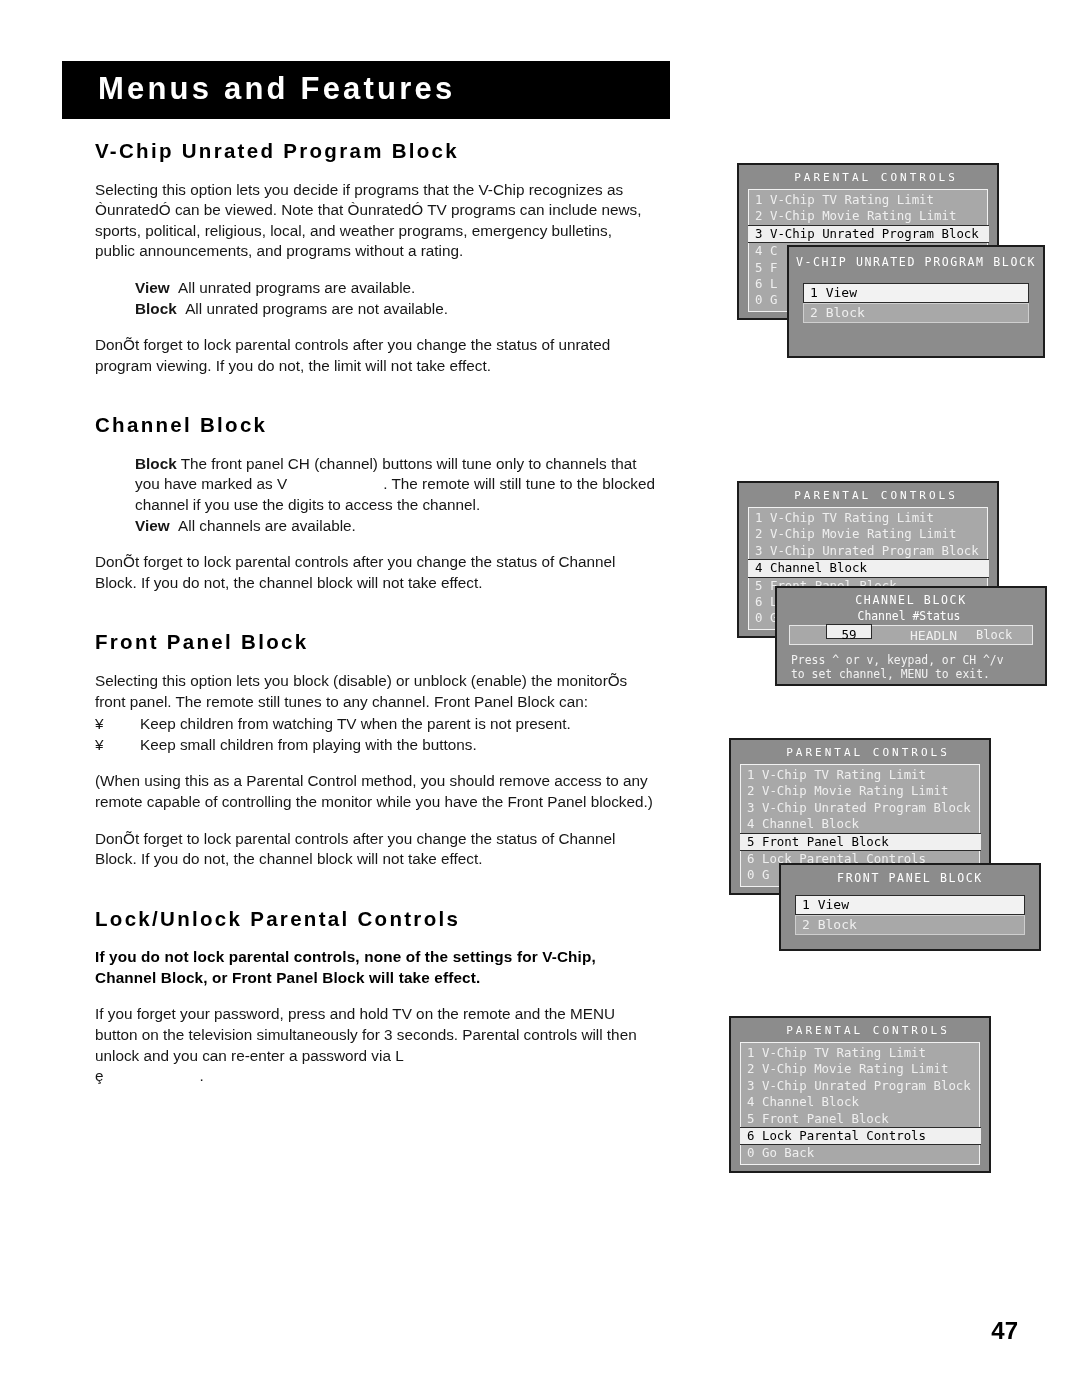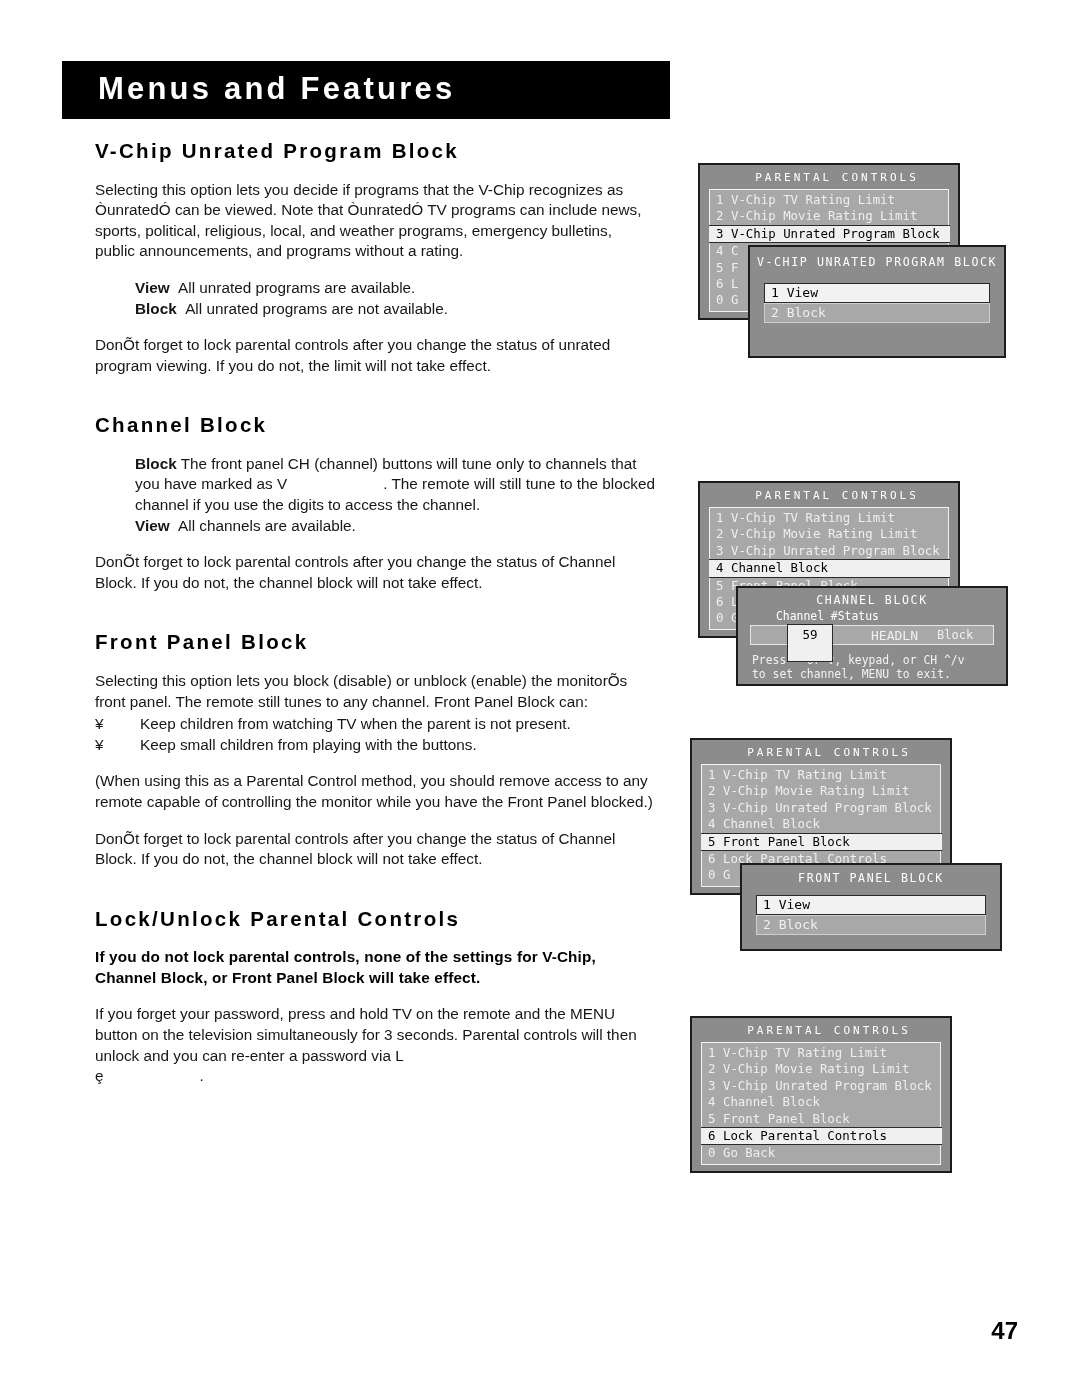--- a/index.html
+++ b/index.html
@@ -2,21 +2,21 @@
 <html><head>
 <meta charset="utf-8">
 <style>
   html,body{margin:0;padding:0;background:#ffffff;}
   body{
     width:1080px;height:1397px;position:relative;
     font-family:"Liberation Sans", sans-serif;
     color:#000;
     -webkit-font-smoothing:antialiased;
   }
-  .page{position:absolute;inset:0;}
+  .page{position:absolute;inset:0;padding-left:39px;}
 
   
   .banner{
     position:absolute;left:62px;top:61px;width:608px;height:58px;
     background:#000000;
   }
   .banner-title{
     position:absolute;left:36px;top:50%;transform:translateY(-52%);
     color:#ffffff;font-size:31px;font-weight:bold;
     letter-spacing:3.2px;white-space:nowrap;
@@ -113,34 +113,34 @@
     font-size:13px;line-height:18px;
     padding:0 6px;color:#efefef;background:#a8a8a8;
     border:1px solid #cfcfcf;
     font-family:"DejaVu Sans Mono", monospace;
     box-sizing:border-box;
   }
   .dlg-opt.sel{background:#f2f2f2;color:#000;border:1px solid #2a2a2a;}
 
   
   .cb-head{
-    display:flex;justify-content:flex-start;
+    display:flex;justify-content:center;
     color:#ffffff;font-size:11.4px;
     padding:0 42px 2px 38px;
     font-family:"DejaVu Sans Mono", monospace;
   }
   .cb-row{
     position:relative;margin:0 12px;height:20px;
     background:#a8a8a8;border:1px solid #e6e6e6;
     box-sizing:border-box;
     display:flex;align-items:center;
   }
   .cb-chan{
     position:absolute;left:36px;top:-2px;
-    width:46px;height:38px;background:#f0f0f0;
+    width:46px;height:15px;background:#f0f0f0;
     border:1px solid #2a2a2a;box-sizing:border-box;
     color:#000;font-size:12.5px;text-align:center;line-height:20px;
     font-family:"DejaVu Sans Mono", monospace;
   }
   .cb-name{position:absolute;left:120px;color:#f0f0f0;font-size:13px;
     font-family:"DejaVu Sans Mono", monospace;}
   .cb-status{position:absolute;left:186px;color:#f0f0f0;font-size:12px;
     font-family:"DejaVu Sans Mono", monospace;}
   .cb-help{
     color:#f2f2f2;font-size:11.4px;line-height:14px;

